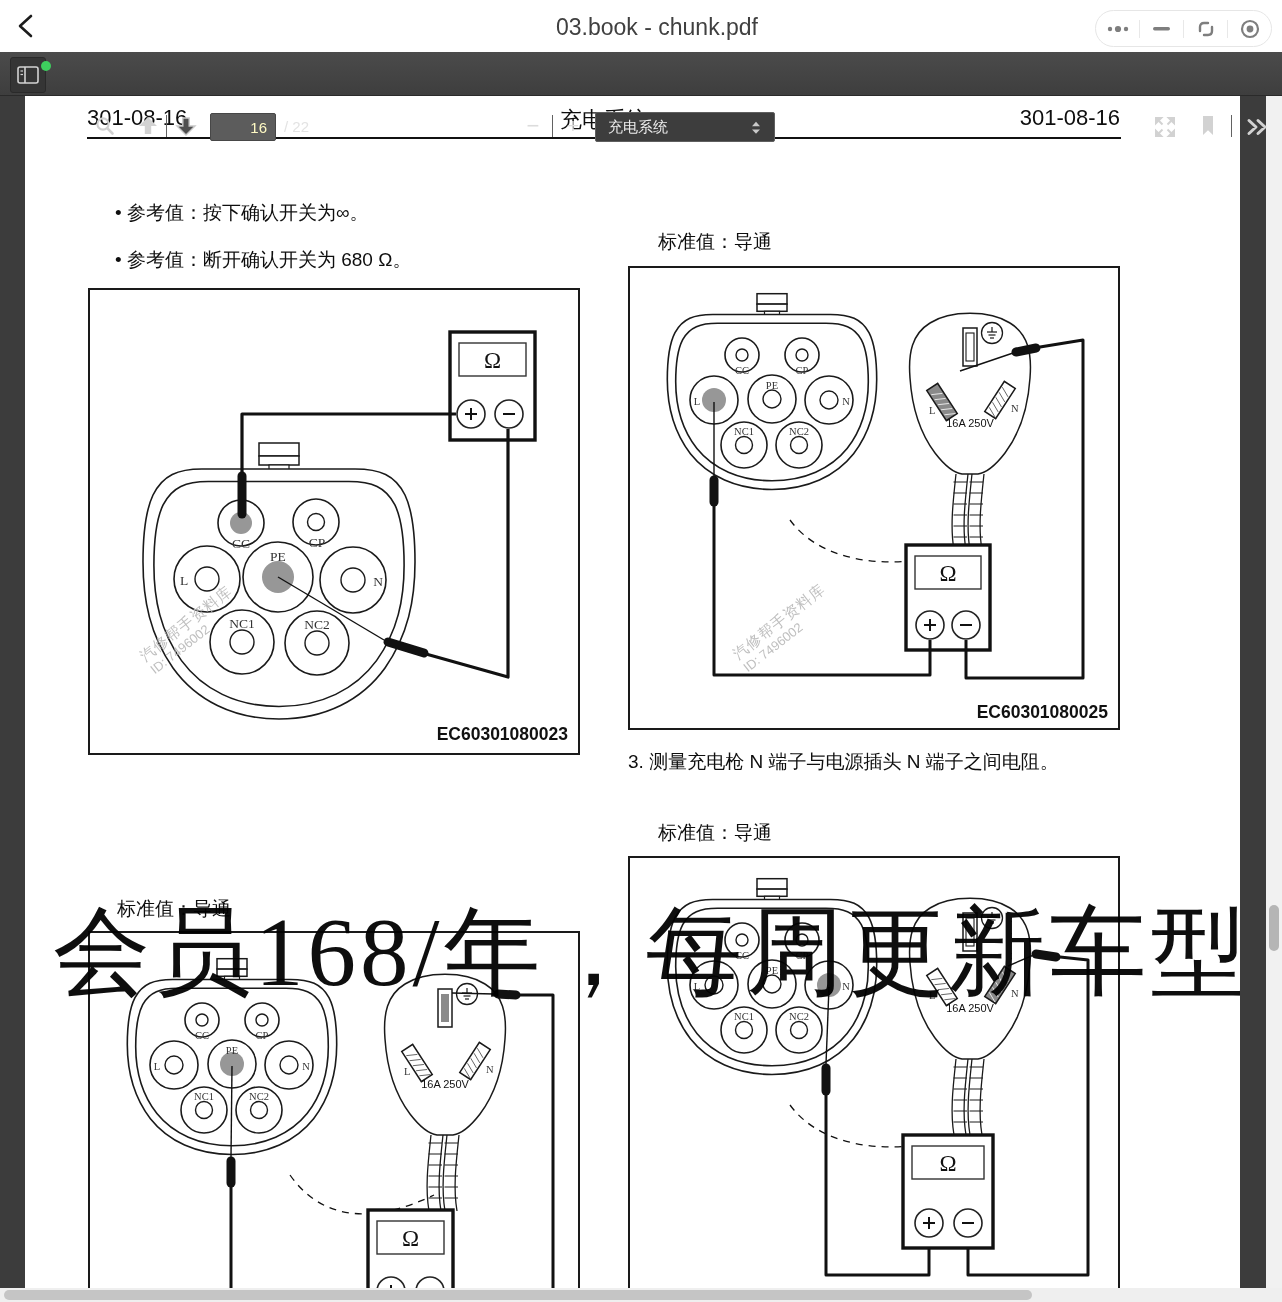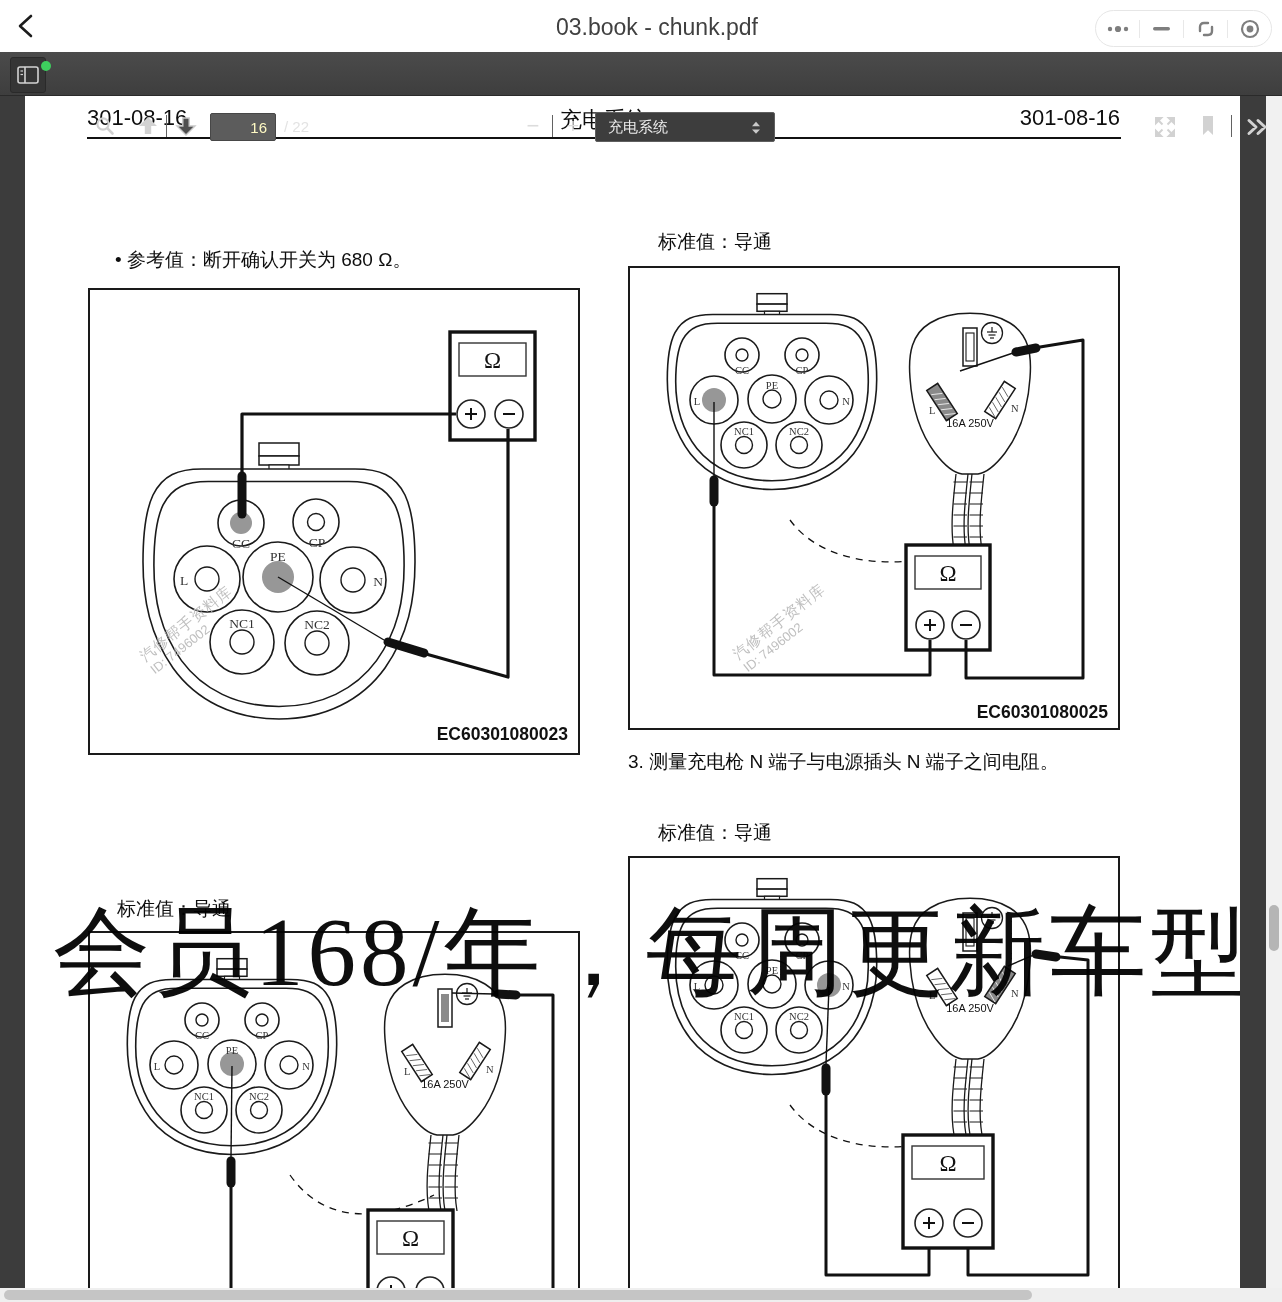--- a/index.html
+++ b/index.html
@@ -166,20 +166,21 @@
 </div>
 
 <div id="content" class="abs">
   <div id="page" class="abs">
 
     <div class="abs hdr" style="left:62px;">301-08-16</div>
     <div class="abs hdr" style="left:62px;width:1034px;text-align:center;">充电系统</div>
     <div class="abs hdr" style="right:120px;">301-08-16</div>
     <div id="hdr-rule" class="abs"></div>
 
+    <div class="abs doctext blt" style="left:90px;top:101px;">参考值：按下确认开关为∞。</div>
     <div class="abs doctext blt" style="left:90px;top:148px;">参考值：断开确认开关为 680 Ω。</div>
 
     <svg id="fig1" class="abs figbox" style="left:63px;top:192px;" width="488" height="463" viewBox="0 0 488 463">
         <rect x="169" y="153" width="40" height="13" fill="#fff" stroke="#1a1a1a" stroke-width="1.5"></rect>
         <rect x="169" y="166" width="40" height="9" fill="#fff" stroke="#1a1a1a" stroke-width="1.5"></rect>
         <rect x="179" y="175" width="20" height="5" fill="#fff" stroke="#1a1a1a" stroke-width="1.2"></rect>
         <path d="M 112.0,179.0 L 265.0,179.0 C 290.0,179.0 305.0,185.0 315.0,205.0
     C 323.0,222.0 325.0,245.0 325.0,272.0 C 325.0,310.0 318.0,345.0 295.0,378.0
     C 272.0,410.0 235.0,429.0 189.0,429.0 C 143.0,429.0 106.0,410.0 83.0,378.0
     C 60.0,345.0 53.0,310.0 53.0,272.0 C 53.0,245.0 55.0,222.0 63.0,205.0

